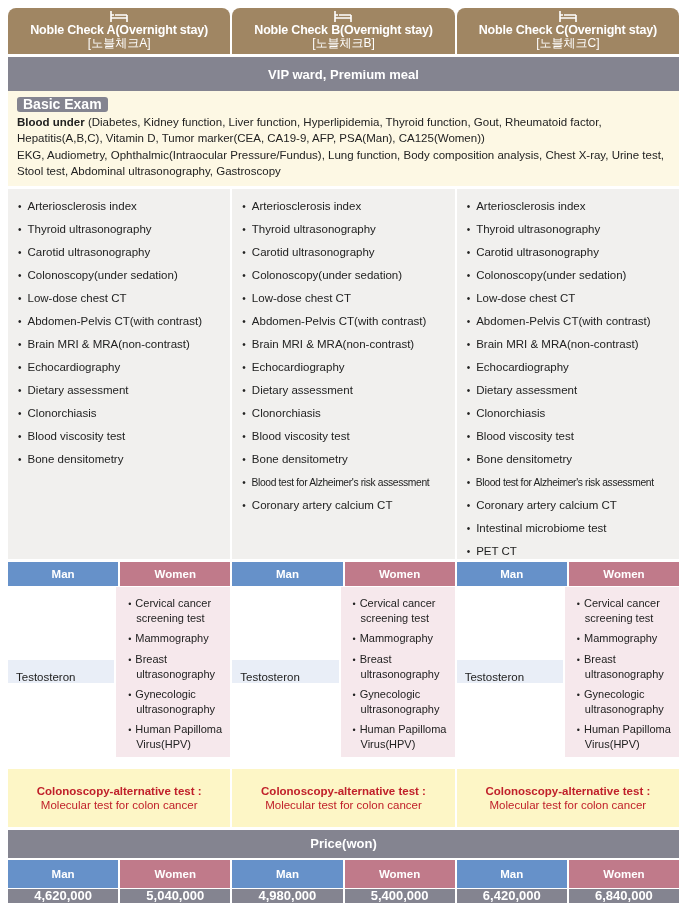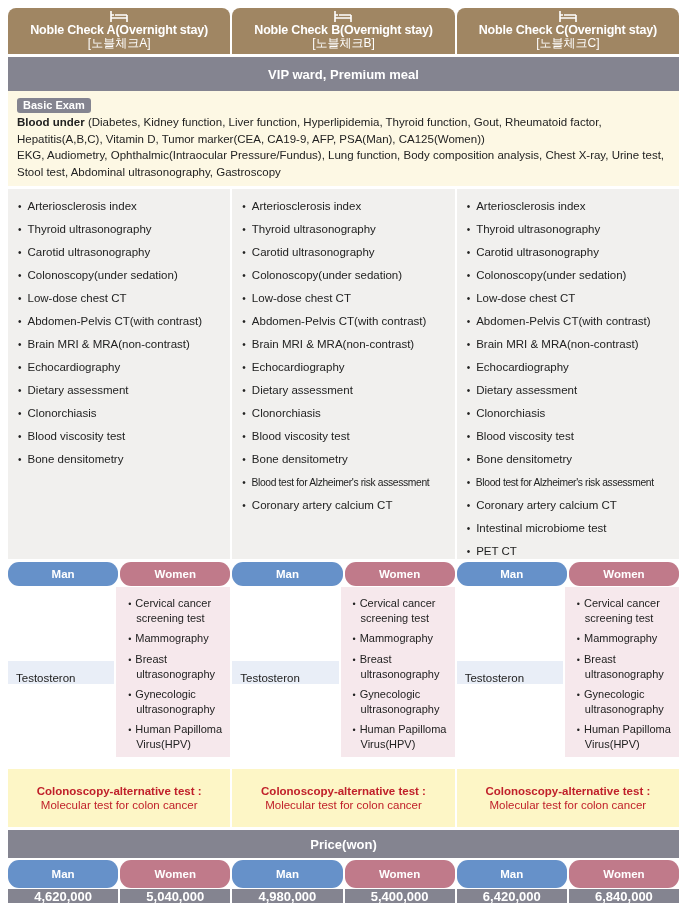--- a/index.html
+++ b/index.html
@@ -5,30 +5,30 @@
   * { box-sizing: border-box; margin: 0; padding: 0; }
   body { width: 686px; height: 920px; background: #ffffff; font-family: "Liberation Sans", sans-serif; color: #333; position: relative; overflow: hidden; }
   .wrap { position: absolute; left: 8px; top: 8px; width: 671px; }
   .row { display: flex; gap: 2px; }
   .hdr { flex: 1; height: 46px; background: #a08663; border-radius: 8px 8px 0 0; color: #fff; text-align: center; padding-top: 2px; }
   .hdr .bed { display: block; height: 13px; margin: 0 auto; }
   .hdr .t { font-weight: bold; font-size: 12.5px; line-height: 15px; letter-spacing: -0.2px; }
   .hdr .s { font-size: 12px; line-height: 10px; }
   .band { margin-top: 3px; height: 34px; background: #848490; color: #fff; font-weight: bold; font-size: 13px; display: flex; align-items: center; justify-content: center; }
   .basic { background: #fdf8e4; padding: 6px 9px 6px 9px; font-size: 11.5px; line-height: 16.5px; color: #222; }
-  .badge { display: inline-block; background: #848490; color: #fff; font-weight: bold; font-size: 11px; line-height: 15px; padding: 0 6px; border-radius: 3px; margin-bottom: 1px; }
+  .badge { display: inline-block; background: #848490; color: #fff; font-weight: bold; font-size: 14px; line-height: 15px; padding: 0 6px; border-radius: 3px; margin-bottom: 1px; }
   .basic b { font-weight: bold; }
   .items { margin-top: 3px; height: 370px; }
   .col { flex: 1; background: #f1f0ee; padding: 6px 0 0 10px; }
   .col ul { list-style: none; }
   .col li { font-size: 11.5px; line-height: 23px; color: #222; white-space: nowrap; }
   .col li::before { content: "•"; margin-right: 6px; font-size: 10px; }
   .col li.cond { font-size: 10.3px; letter-spacing: -0.35px; }
   .sub { margin-top: 3px; }
-  .cell { flex: 1; height: 24px; color: #fff; font-weight: bold; font-size: 11.5px; display: flex; align-items: center; justify-content: center; border-radius: 11px; }
+  .cell { flex: 1; height: 24px; color: #fff; font-weight: bold; font-size: 11.5px; display: flex; align-items: center; justify-content: center; }
   .man { background: #6691c9; }
   .wom { background: #c07a8a; }
   .gbody { margin-top: 2px; height: 168px; align-items: center; }
   .mbody { flex: 1; background: #e9eef7; padding: 11px 0 0 8px; font-size: 11.5px; color: #222; }
   .wbody { flex: 1; background: #f6e8ec; padding: 9px 4px 0 12px; font-size: 11px; color: #222; }
   .wbody li { list-style: none; line-height: 14px; margin-bottom: 6px; padding-left: 8px; text-indent: -8px; }
   .wbody li::before { content: "•"; margin-right: 4px; font-size: 9px; }
   .alt { margin-top: 13px; height: 58px; }
   .altc { flex: 1; background: #fdf6c6; color: #c0202a; font-size: 11.5px; text-align: center; display: flex; flex-direction: column; justify-content: center; line-height: 14px; }
   .altc .a1 { font-weight: bold; }

